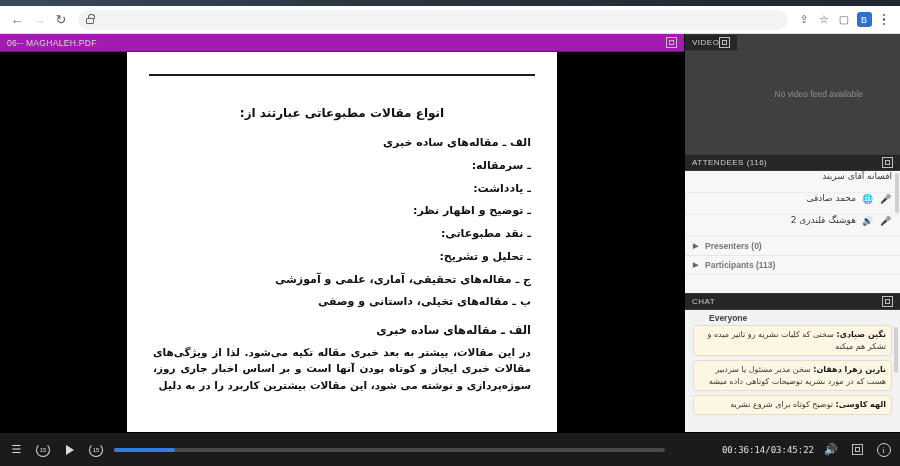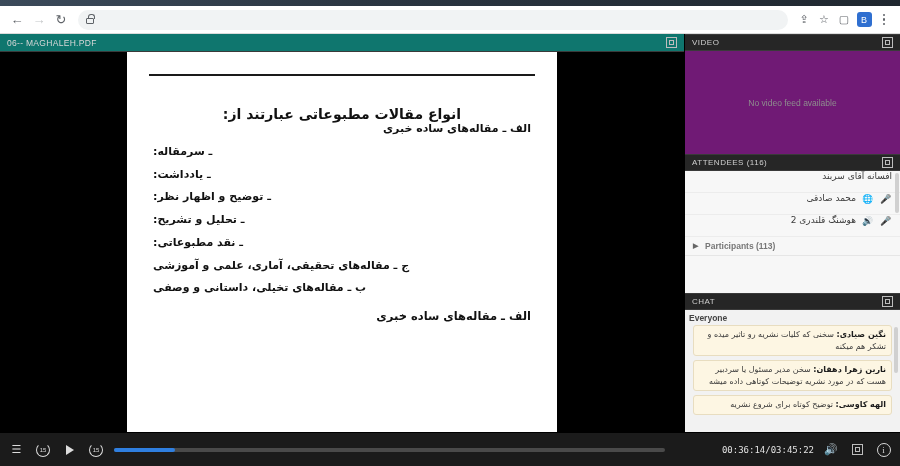--- a/index.html
+++ b/index.html
@@ -102,21 +102,21 @@
   
   .doc-pane {
     flex: 1;
     display: flex;
     flex-direction: column;
     min-width: 0;
     background: #000;
   }
   .pane-head {
     height: 18px;
-    background: #0f766e;
+    background: #a21caf;
     display: flex;
     align-items: center;
     justify-content: space-between;
     padding: 0 7px;
     flex: none;
     border-bottom: 1px solid #3a3a3a;
   }
   .pane-head .t {
     color: #d8d8d8;
     font-size: 8.5px;
@@ -161,32 +161,32 @@
     border-top: 2px solid #1a1a1a;
     margin: 0 -4px 30px -4px;
   }
   .rtl {
     direction: rtl;
     text-align: right;
     font-family: "DejaVu Sans", sans-serif;
     color: #111;
   }
   .doc-title {
-    font-size: 14px;
+    font-size: 12px;
     font-weight: bold;
     text-align: center;
-    margin-bottom: 0;
+    margin-bottom: 16px;
   }
   .doc-line {
     font-size: 11px;
     font-weight: bold;
     margin: 0 0 9px 0;
     line-height: 1.25;
   }
-  .doc-line.c { text-align: left; }
+  .doc-line.c { text-align: right; }
   .doc-line.r { text-align: right; }
   .doc-head2 {
     font-size: 11.5px;
     font-weight: bold;
     text-align: right;
     margin: 14px 0 7px 0;
   }
   .doc-para {
     font-size: 10.5px;
     line-height: 1.55;
@@ -198,23 +198,22 @@
   .meet-pane {
     width: 216px;
     flex: none;
     background: #1c1c1c;
     display: flex;
     flex-direction: column;
     border-left: 1px solid #000;
   }
   .video-box {
     height: 120px;
-    background: #701a75;
-    display: flex;
-    flex-direction: column;
+    background: #404040;
+    display: flex;
   }
   .video-body {
     flex: 1;
     display: flex;
     align-items: center;
     justify-content: center;
     color: #8e8e8e;
     font-size: 8.5px;
   }
   .sec-head {
@@ -283,21 +282,21 @@
   .chat {
     flex: 1;
     background: #f2f2f2;
     display: flex;
     flex-direction: column;
     min-height: 0;
   }
   .chat-every {
     font-size: 8.5px;
     color: #444;
-    padding: 3px 8px 2px 4px;
+    padding: 3px 8px 2px 24px;
     font-weight: bold;
   }
   .chat-list {
     flex: 1;
     overflow: hidden;
     padding: 0 8px 4px 8px;
   }
   .bubble {
     background: #fdf6e3;
     border: 1px solid #e8ddc0;
@@ -440,25 +439,26 @@
       </div>
       <div class="doc-scroll">
         <div class="paper">
           <div class="rule"></div>
           <div class="rtl">
             <div class="doc-title">انواع مقالات مطبوعاتی عبارتند از:</div>
             <div class="doc-line r">الف ـ مقاله‌های ساده خبری</div>
             <div class="doc-line c">ـ سرمقاله:</div>
             <div class="doc-line c">ـ یادداشت:</div>
             <div class="doc-line c">ـ توضیح و اظهار نظر:</div>
+            <div class="doc-line c">ـ نقد مطبوعاتی:</div>
             <div class="doc-line c">ـ تحلیل و تشریح:</div>
-            <div class="doc-line c">ـ نقد مطبوعاتی:</div>
             <div class="doc-line c">ج ـ مقاله‌های تحقیقی، آماری، علمی و آموزشی</div>
             <div class="doc-line c">ب ـ مقاله‌های تخیلی، داستانی و وصفی</div>
             <div class="doc-head2">الف ـ مقاله‌های ساده خبری</div>
+            <div class="doc-para">در این مقالات، بیشتر به بعد خبری مقاله تکیه می‌شود. لذا از ویژگی‌های مقالات خبری ایجاز و کوتاه بودن آنها است و بر اساس اخبار جاری روز، سوژه‌پردازی و نوشته می شود، این مقالات بیشترین کاربرد را در به دلیل</div>
           </div>
         </div>
       </div>
     </div>
 
     <div class="meet-pane">
 
       <div class="video-box">
         <div class="sec-head">
           <span class="t">VIDEO</span>
@@ -481,20 +481,24 @@
         </div>
         <div class="att-row">
           <span class="att-name">محمد صادقی</span>
           <span class="att-ico">🌐</span>
           <span class="att-ico">🎤</span>
         </div>
         <div class="att-row">
           <span class="att-name">هوشنگ قلندری 2</span>
           <span class="att-ico">🔊</span>
           <span class="att-ico">🎤</span>
+        </div>
+        <div class="group-row dim">
+          <span class="caret">▶</span>
+          <span>Presenters (0)</span>
         </div>
         <div class="group-row dim">
           <span class="caret">▶</span>
           <span>Participants (113)</span>
         </div>
         <div class="scrollbar" style="height:40px;"></div>
       </div>
 
       <div class="sec-head">
         <span class="t">CHAT</span>

